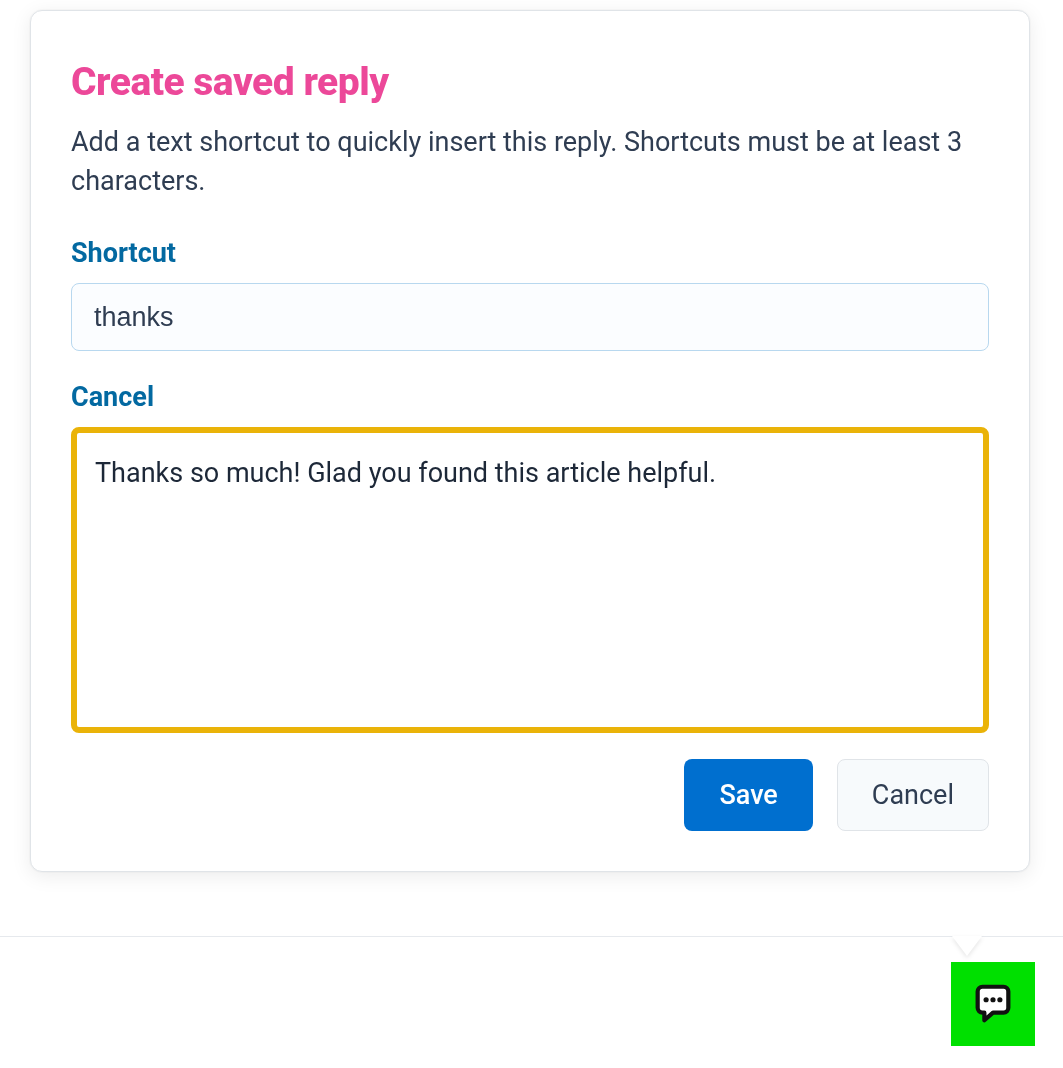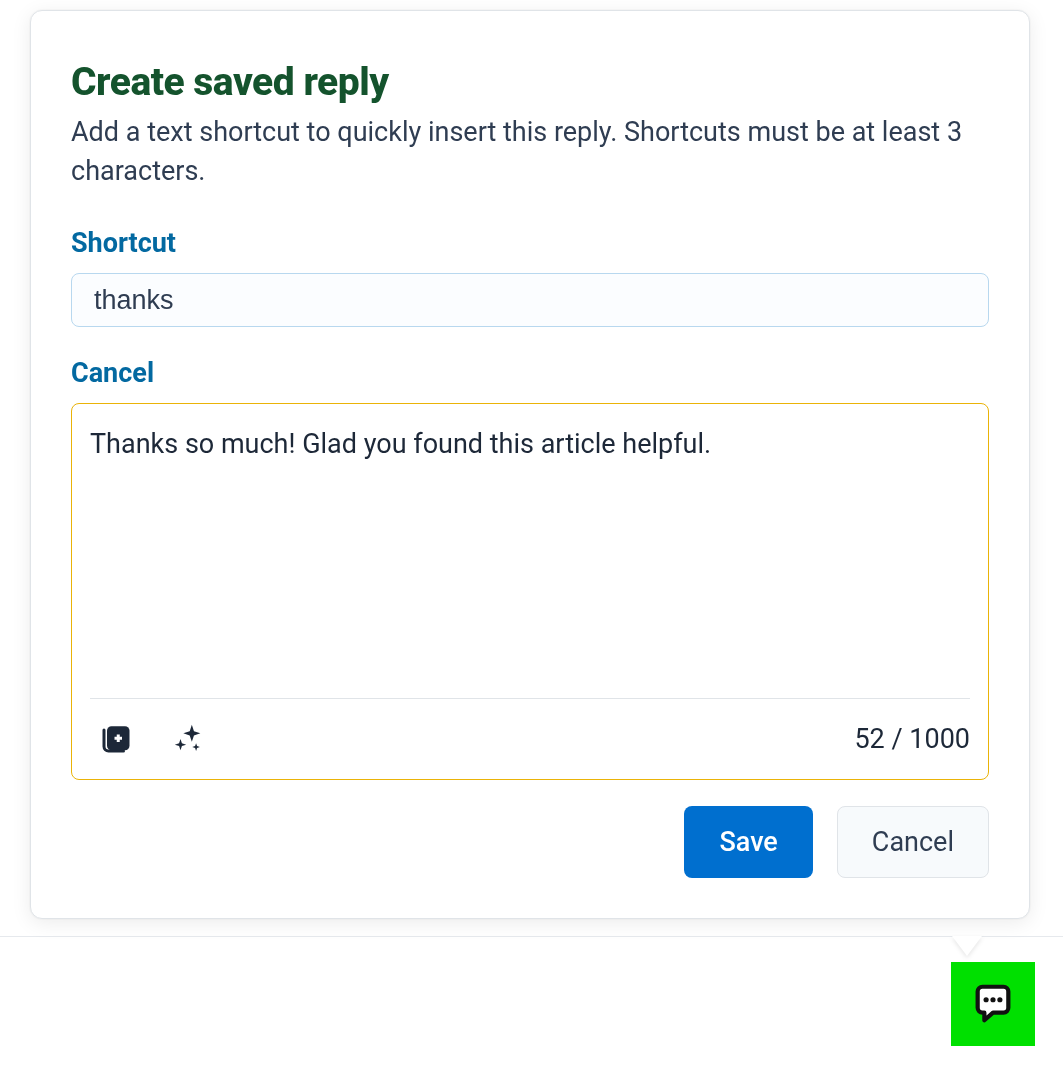--- a/index.html
+++ b/index.html
@@ -18,51 +18,51 @@
       width: 1000px;
       background: #ffffff;
       border: 1px solid #e0e4e8;
       border-radius: 12px;
       box-shadow: 0 4px 20px rgba(0,0,0,0.08), 0 0 0 1px rgba(0,0,0,0.02);
       padding: 48px 40px 40px 40px;
     }
     .title {
       font-size: 39px;
       font-weight: 800;
-      color: #14532d;
+      color: #ec4899;
       letter-spacing: -0.5px;
-      margin-bottom: 8px;
+      margin-bottom: 18px;
     }
     .description {
       font-size: 27px;
       line-height: 1.45;
       color: #2f3d52;
       margin-bottom: 36px;
     }
     .field-label {
       font-size: 27px;
       font-weight: 700;
       color: #0369a1;
       margin-bottom: 14px;
     }
     .shortcut-input {
       width: 100%;
-      height: 54px;
+      height: 68px;
       border: 1px solid #b8d8ef;
       border-radius: 8px;
       background: #fbfdff;
       font-size: 27px;
       color: #2f3d52;
       padding: 0 22px;
       outline: none;
       margin-bottom: 30px;
     }
     .message-box {
       width: 100%;
-      border: 1px solid #eab308;
+      border: 6px solid #eab308;
       border-radius: 8px;
       background: #ffffff;
       padding: 0;
       margin-top: 14px;
       margin-bottom: 26px;
     }
     .message-text {
       width: 100%;
       height: 290px;
       border: none;
@@ -178,43 +178,20 @@
   <p class="description">Add a text shortcut to quickly insert this reply. Shortcuts must be at least 3 characters.</p>
 
   <div class="field-label">Shortcut</div>
 
   <input type="text" class="shortcut-input" value="thanks" style="">
 
   <div class="field-label">Cancel</div>
 
   <div class="message-box">
     <textarea class="message-text" style="">Thanks so much! Glad you found this article helpful.</textarea>
-    <div class="message-toolbar-wrap">
-      <hr class="message-divider">
-      <div class="message-toolbar">
-        <div class="toolbar-left">
-          <button class="icon-btn">
-            <svg width="36" height="36" viewBox="0 0 24 24" fill="none">
-              <rect x="6" y="3.5" width="15" height="16" rx="3" fill="#1d2838"></rect>
-              <rect x="11" y="10.5" width="5" height="2" fill="#ffffff"></rect>
-              <rect x="12.5" y="9" width="2" height="5" fill="#ffffff"></rect>
-              <path d="M4 6 v11 a3 3 0 0 0 3 3 h10" stroke="#1d2838" stroke-width="2" fill="none" stroke-linecap="round"></path>
-            </svg>
-          </button>
-          <button class="icon-btn">
-            <svg width="34" height="34" viewBox="0 0 24 24" fill="#1d2838">
-              <path d="M14 2 L15.5 6.5 L20 8 L15.5 9.5 L14 14 L12.5 9.5 L8 8 L12.5 6.5 Z"></path>
-              <path d="M6 12 L7 15 L10 16 L7 17 L6 20 L5 17 L2 16 L5 15 Z"></path>
-              <path d="M17 15 L17.7 17 L19.7 17.7 L17.7 18.4 L17 20.4 L16.3 18.4 L14.3 17.7 L16.3 17 Z"></path>
-            </svg>
-          </button>
-        </div>
-        <div class="char-counter">52 / 1000</div>
-      </div>
-    </div>
   </div>
 
   <div class="actions">
     <button class="btn btn-save">Save</button>
     <button class="btn btn-cancel">Cancel</button>
   </div>
 
 </div>
 
 <div class="pointer"></div>

